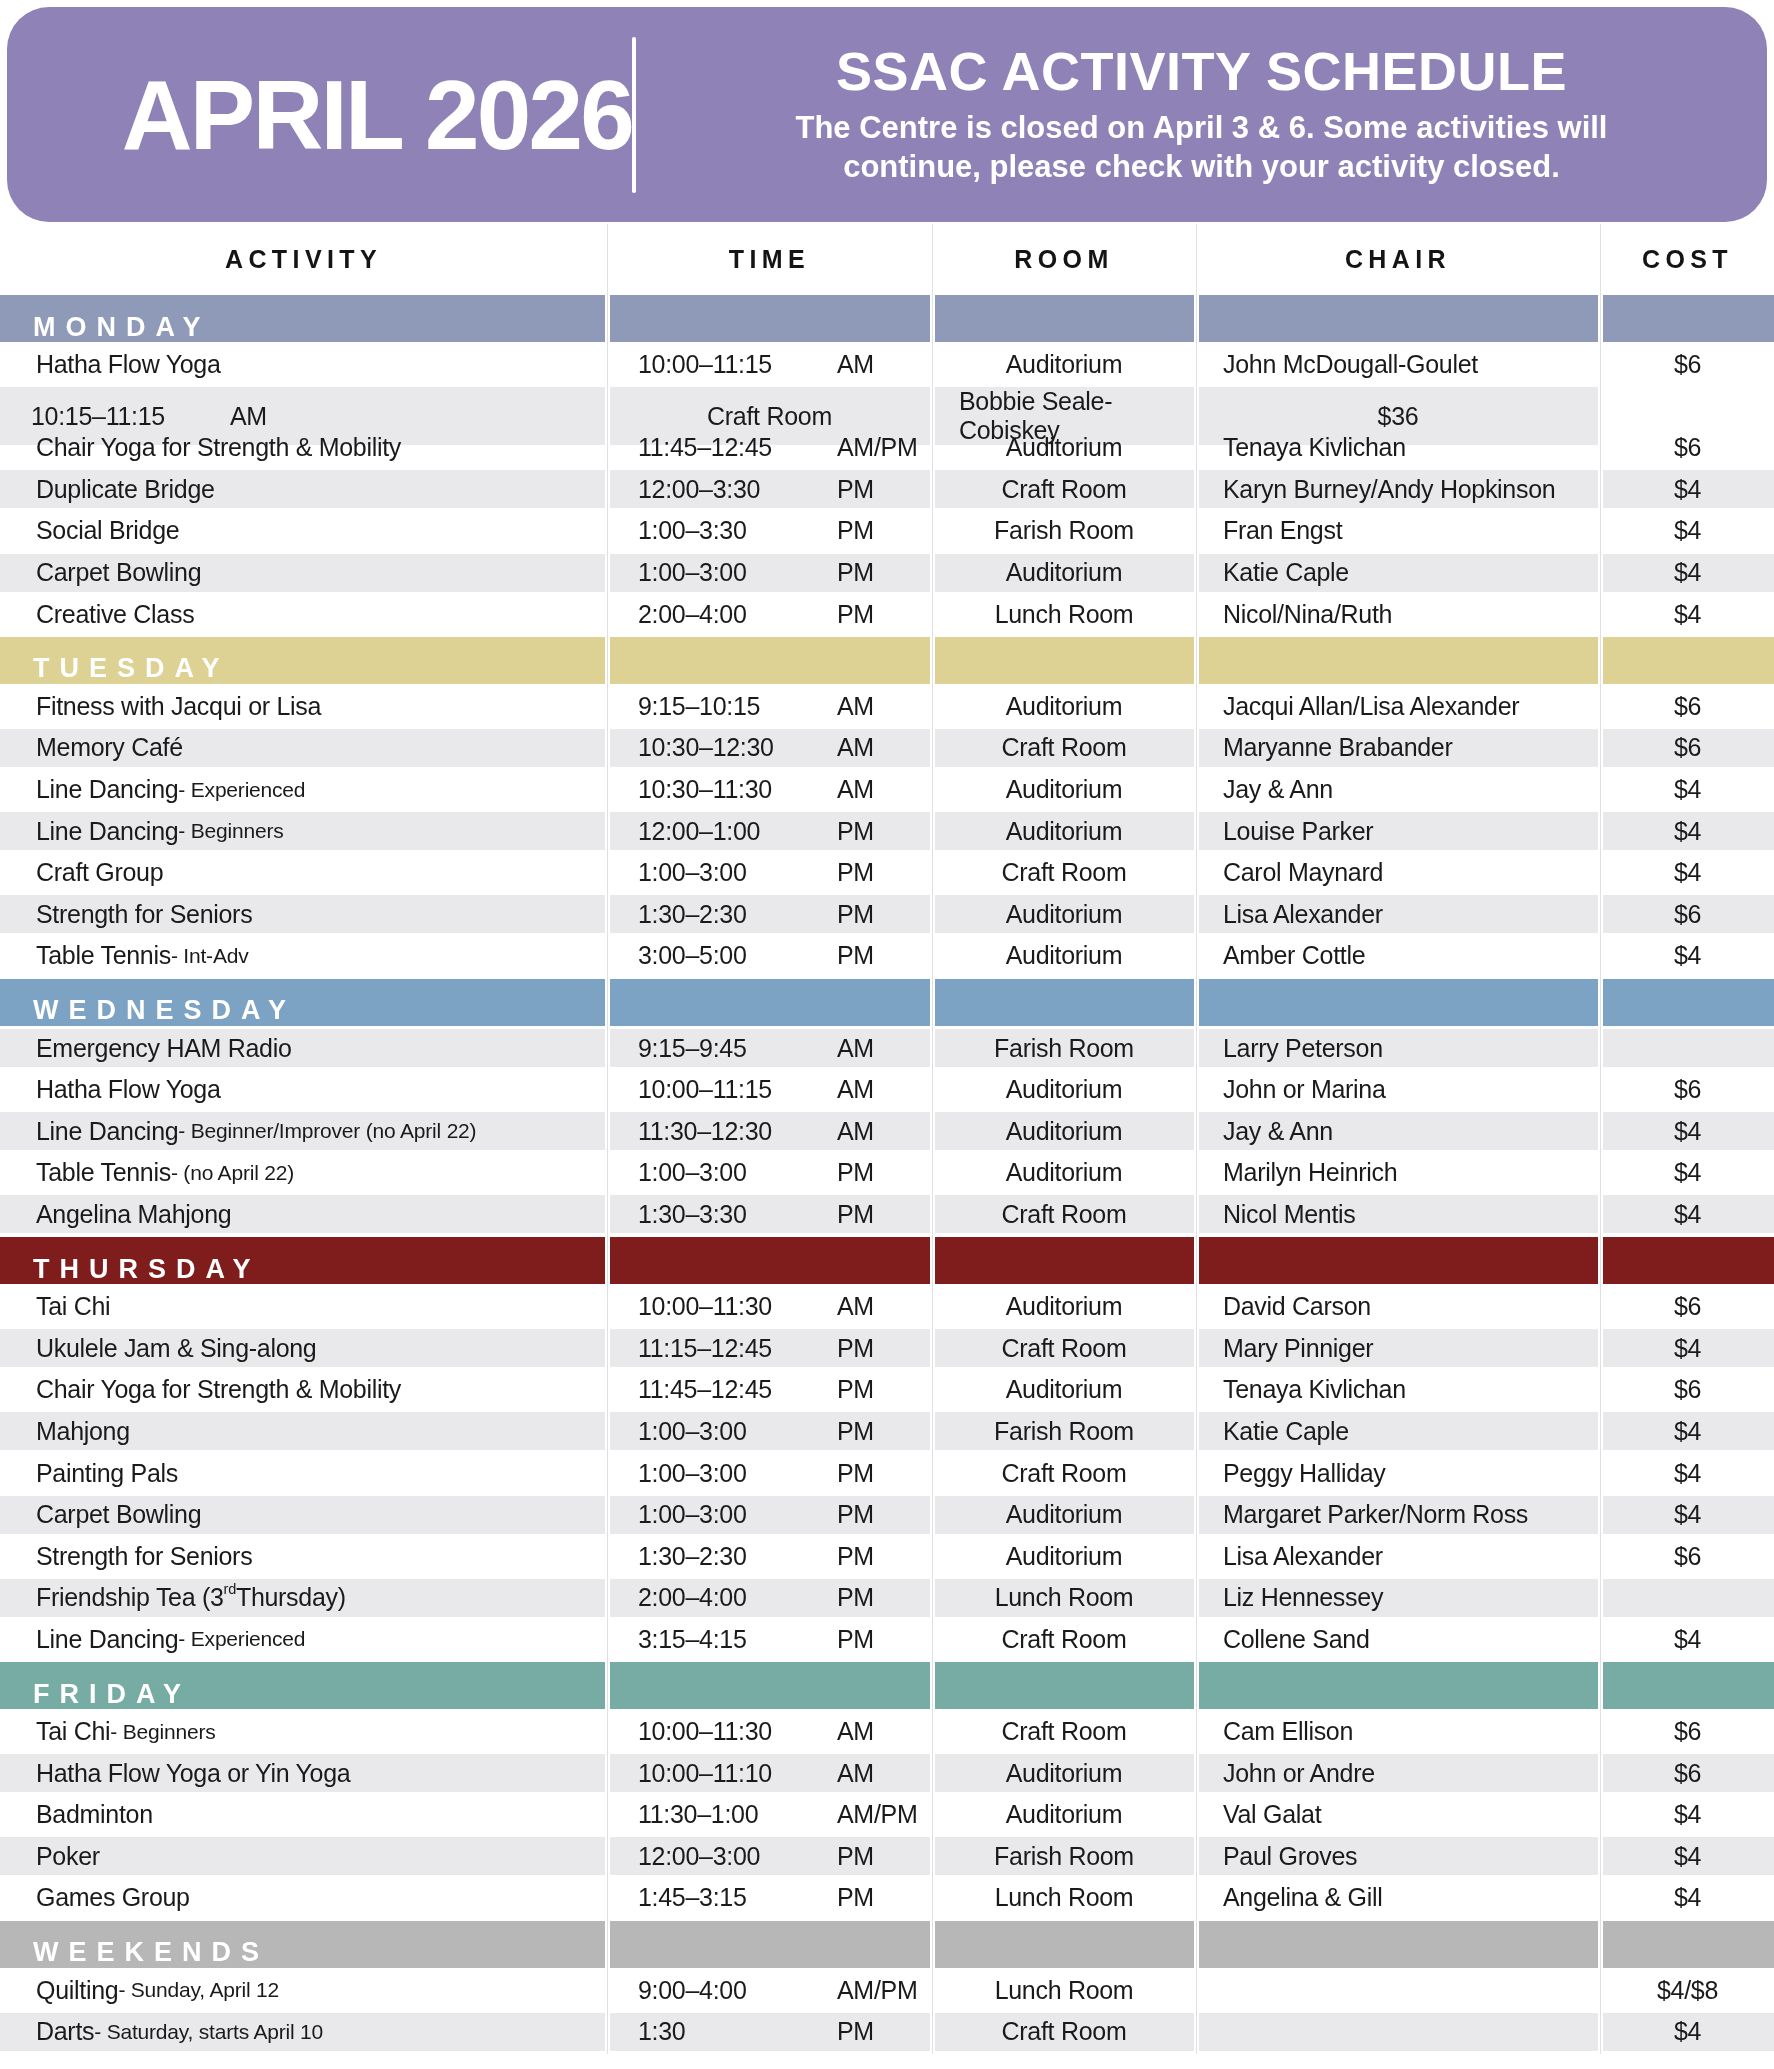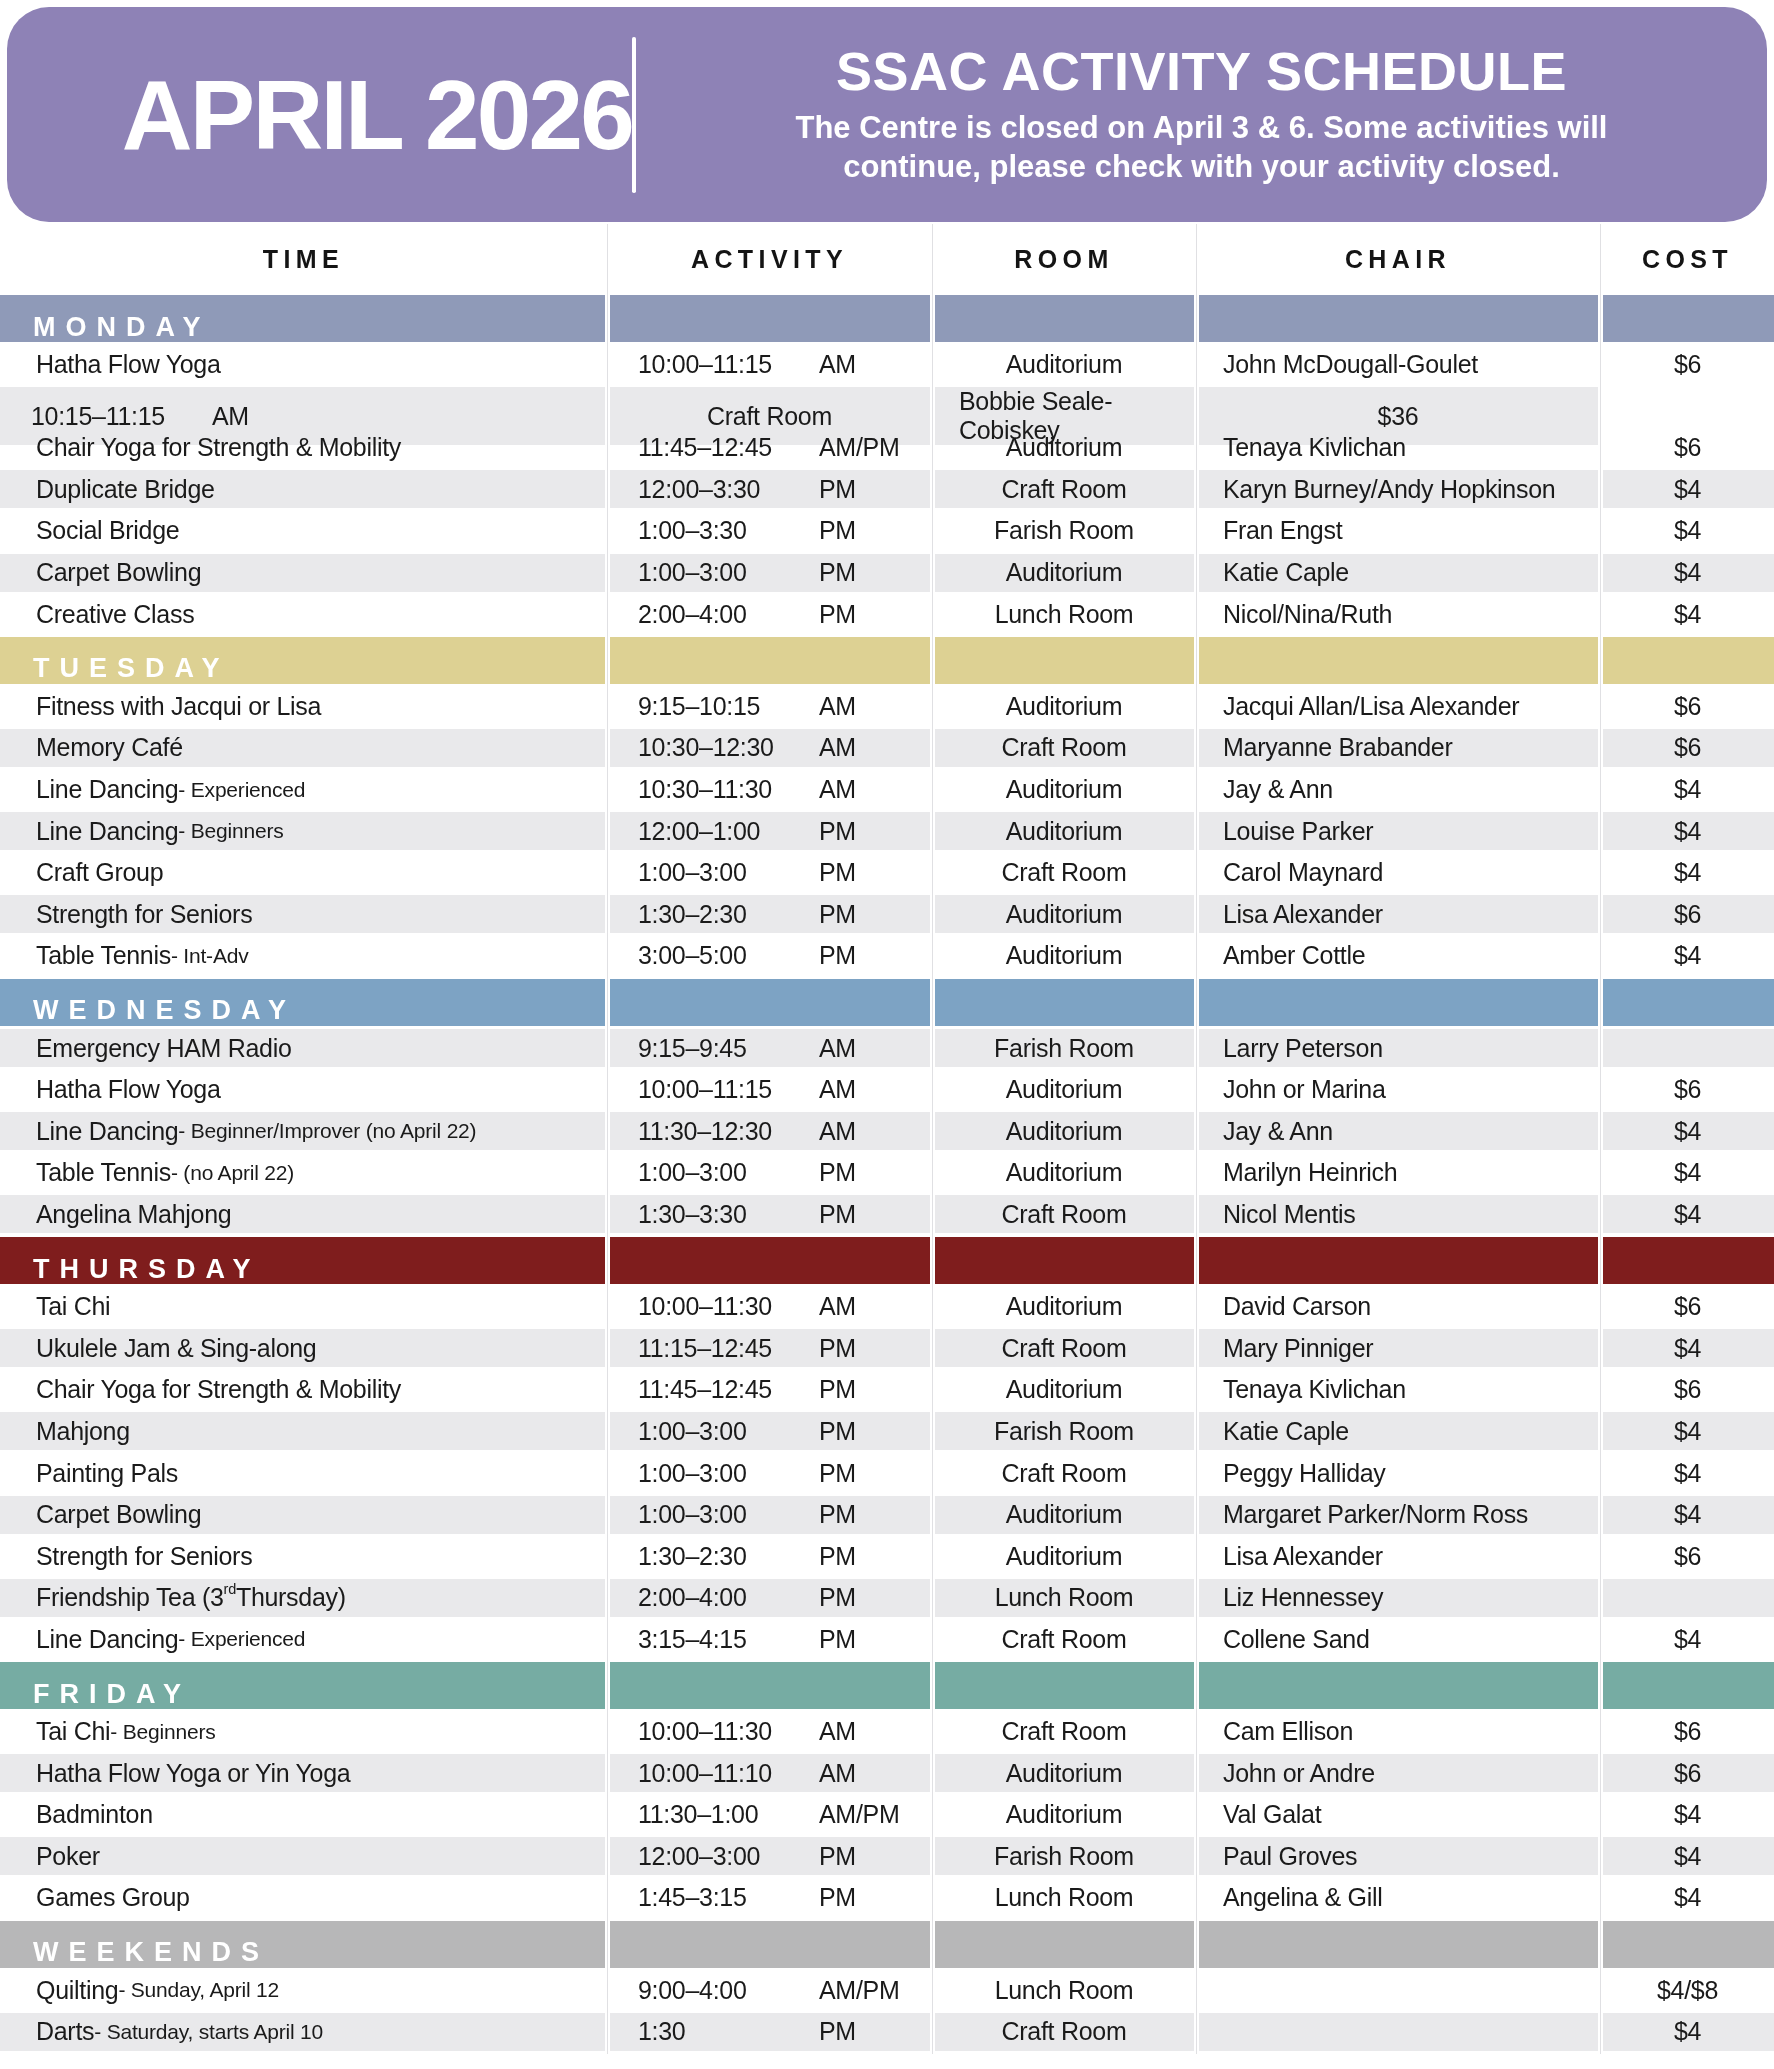--- a/index.html
+++ b/index.html
@@ -22,21 +22,21 @@
   .colheader{height:71px;}
   .colheader .cell{display:flex;align-items:center;justify-content:center;
                    font-weight:bold;font-size:25px;letter-spacing:5.4px;color:#141414;}
   .band{height:47px;margin-bottom:3.6px;position:relative;}
   .band .day-label{position:absolute;left:33px;top:0;height:64px;display:flex;align-items:center;
                    color:#ffffff;font-weight:bold;font-size:27px;letter-spacing:10px;}
   .row{height:38px;margin-bottom:3.6px;}
   .row .cell{display:flex;align-items:center;color:#1a1a1a;font-size:25px;letter-spacing:-0.3px;}
   .row.shaded .cell{background:#e9e9eb;}
   .cell.activity{padding-left:36px;}
-  .cell.time{padding-left:31px;}
+  .cell.time{padding-left:31px;gap:18px;}
   .time .time-range{width:181px;}
   .cell.room{justify-content:center;}
   .cell.chair{padding-left:27px;}
   .cell.cost{justify-content:center;}
   .seg-s{font-size:21px;letter-spacing:-0.2px;}
   .seg-sup{font-size:14.5px;vertical-align:super;line-height:1;align-self:flex-start;margin-top:3.6px;}
 
   
   .vline{position:absolute;top:0;bottom:0;width:4.5px;background:#ffffff;z-index:5;}
   .vline::after{content:"";position:absolute;left:1.8px;top:0;bottom:0;width:0.9px;background:#e0e0e3;}
@@ -53,22 +53,22 @@
     <div class="banner-title">SSAC ACTIVITY SCHEDULE</div>
     <div class="banner-sub">
       <div>The Centre is closed on April 3 &amp; 6. Some activities will</div>
       <div>continue, please check with your activity closed.</div>
     </div>
   </div>
 </div>
 
 <div class="schedule">
   <div class="grid colheader">
+    <div class="cell">ACTIVITY</div>
     <div class="cell">TIME</div>
-    <div class="cell">ACTIVITY</div>
     <div class="cell">ROOM</div>
     <div class="cell">CHAIR</div>
     <div class="cell">COST</div>
   </div>
   <div id="sections">
       <div class="band" style="background: rgb(143, 154, 184);">
         <div class="day-label">MONDAY</div>
       </div>
       <div class="grid row">
         <div class="cell activity">

